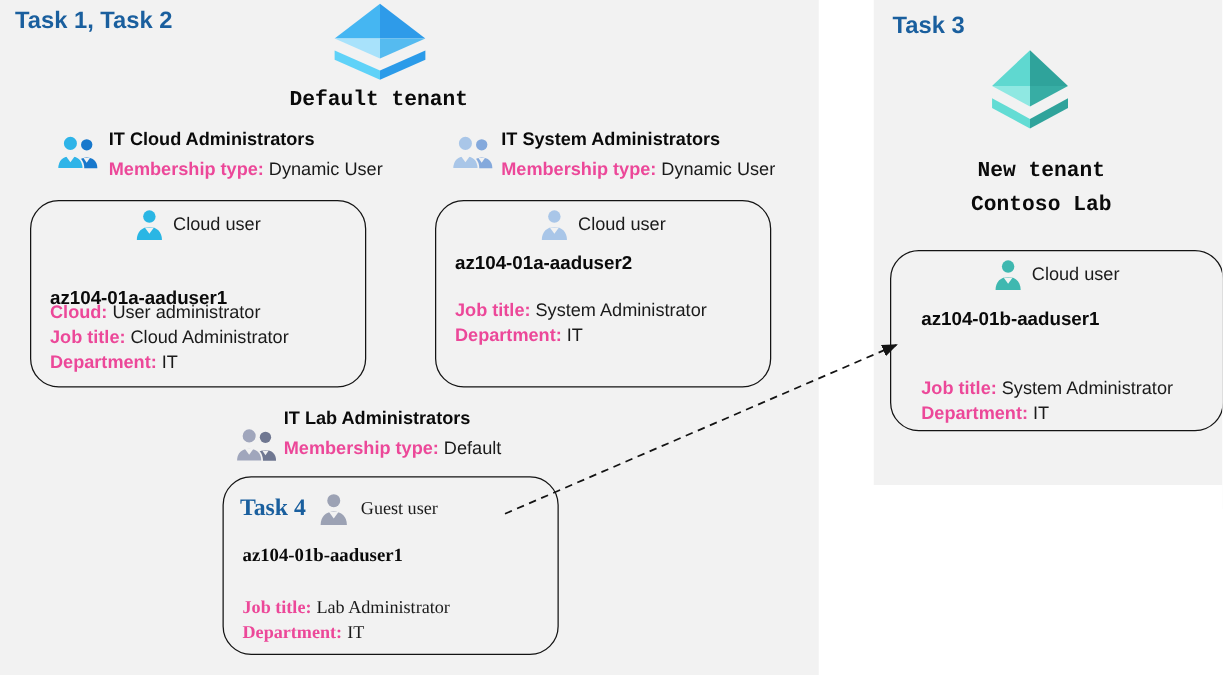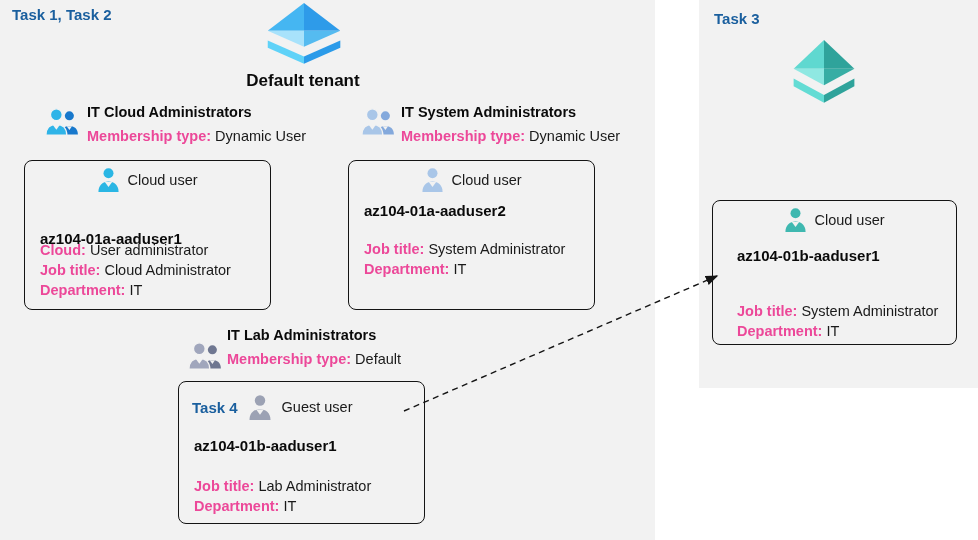--- a/index.html
+++ b/index.html
@@ -1,27 +1,27 @@
 <!DOCTYPE html>
 <html><head>
 <meta charset="utf-8">
 <style>
   html,body{margin:0;padding:0;background:#ffffff;}
   .canvas{position:relative;width:978px;height:540px;background:#ffffff;overflow:hidden;
           font-family:"Liberation Sans",sans-serif;color:#111;}
   .panel{position:absolute;background:#f2f2f2;}
   .panel-left{left:0;top:0;width:655px;height:540px;}
   .panel-right{left:699px;top:0;width:279px;height:388px;}
-  .task-label{position:absolute;font-size:15px;font-weight:bold;color:#1a5f9e;}
-  .tenant-title{position:absolute;font-size:17px;font-weight:bold;color:#0a0a0a;text-align:center;}
+  .task-label{position:absolute;font-size:19px;font-weight:bold;color:#1a5f9e;}
+  .tenant-title{position:absolute;font-size:17px;font-weight:bold;color:#0a0a0a;text-align:center;font-family:Liberation Mono, monospace;}
   .grp-title{position:absolute;font-size:14.5px;font-weight:bold;color:#0a0a0a;white-space:nowrap;}
   .grp-line{position:absolute;font-size:14.5px;color:#1a1a1a;white-space:nowrap;}
   .lb{font-weight:bold;color:#ec4899;}
   .v{margin-left:4px;text-align:center;}
-  .ubox{position:absolute;border:1.5px solid #141414;border-radius:8px;background:transparent;}
+  .ubox{position:absolute;border:1.5px solid #141414;border-radius:23px;background:transparent;padding-left:22px;}
   .box-header{position:absolute;left:0;right:0;display:flex;justify-content:center;align-items:center;gap:7px;}
   .box-header-left{position:absolute;left:13px;display:flex;align-items:center;gap:10px;}
   .utype{font-size:14.5px;color:#1a1a1a;}
   .uname{position:absolute;font-size:15px;font-weight:bold;color:#0a0a0a;white-space:nowrap;}
   .details{position:absolute;font-size:14.5px;line-height:20px;color:#1a1a1a;}
   .dline{white-space:nowrap;}
   svg{position:absolute;display:block;}
   .overlay{pointer-events:none;}
 </style>
 </head>
@@ -110,21 +110,21 @@
     <polygon points="19.2,17.3 23.8,17.3 21.5,20.6" fill="#f2f2f2"></polygon>
     <circle cx="10" cy="7" r="5.2" stroke="#f2f2f2" stroke-width="1.2" fill="#A0A6BC"></circle>
     <path d="M0.8,25 C0.8,18.6 4.8,15.4 10,15.4 C15.2,15.4 19.2,18.6 19.2,25 Z" stroke="#f2f2f2" stroke-width="1.2" fill="#A0A6BC"></path>
     <polygon points="6.8,15.9 13.2,15.9 10,20.3" fill="#f2f2f2"></polygon>
   </svg>
   <div class="grp-title" style="left:227px;top:327px;">IT Lab Administrators</div>
   <div class="grp-line" style="left:227px;top:351px;">
     <span class="lb">Membership type:</span><span class="v">Default</span>
   </div>
 
-  <div class="ubox" style="left:178px;top:381px;width:245px;height:141px;">
+  <div class="ubox" style="left:178px;top:381px;width:245px;height:141px;font-family:Liberation Serif, serif;">
     <div class="box-header-left" style="top:11px;">
       <span class="task-label" style="position:static;">Task 4</span>
       <svg style="position:static;" width="24" height="28" viewBox="0 0 24 28">
         <circle cx="12" cy="7.5" r="5.2" fill="#9CA2B4"></circle>
         <path d="M1.5,27 C1.5,20 6,16.2 12,16.2 C18,16.2 22.5,20 22.5,27 Z" fill="#9CA2B4"></path>
         <polygon points="8.2,16.6 15.8,16.6 12,21.8" fill="#f2f2f2"></polygon>
       </svg>
       <span class="utype">Guest user</span>
     </div>
     <div class="uname" style="left:15px;top:55px;">az104-01b-aaduser1</div>
@@ -135,20 +135,24 @@
   </div>
 
   <svg style="left:788px;top:39px;" width="72" height="66" viewBox="0 0 64 60" preserveAspectRatio="none">
     <polygon points="32,1 5,27 32,27" fill="#5FD8D0"></polygon>
     <polygon points="32,1 32,27 59,27" fill="#2FA39B"></polygon>
     <polygon points="5,27 32,42 32,27" fill="#8FE8E2"></polygon>
     <polygon points="32,27 32,42 59,27" fill="#37ADA4"></polygon>
     <polygon points="5,36 32,51 32,58 5,43" fill="#63DCD4"></polygon>
     <polygon points="32,51 59,36 59,43 32,58" fill="#2FA39B"></polygon>
   </svg>
+  <div class="tenant-title" style="left:713px;top:124px;width:240px;line-height:27px;">
+    <div>New tenant</div>
+    <div>Contoso Lab</div>
+  </div>
 
   <div class="ubox" style="left:712px;top:200px;width:243px;height:143px;">
     <div class="box-header" style="top:5px;">
       <svg style="position:static;" width="23" height="27" viewBox="0 0 24 28">
         <circle cx="12" cy="7.5" r="5.2" fill="#3FB8B0"></circle>
         <path d="M1.5,27 C1.5,20 6,16.2 12,16.2 C18,16.2 22.5,20 22.5,27 Z" fill="#3FB8B0"></path>
         <polygon points="8.2,16.6 15.8,16.6 12,21.8" fill="#f2f2f2"></polygon>
       </svg>
       <span class="utype">Cloud user</span>
     </div>

